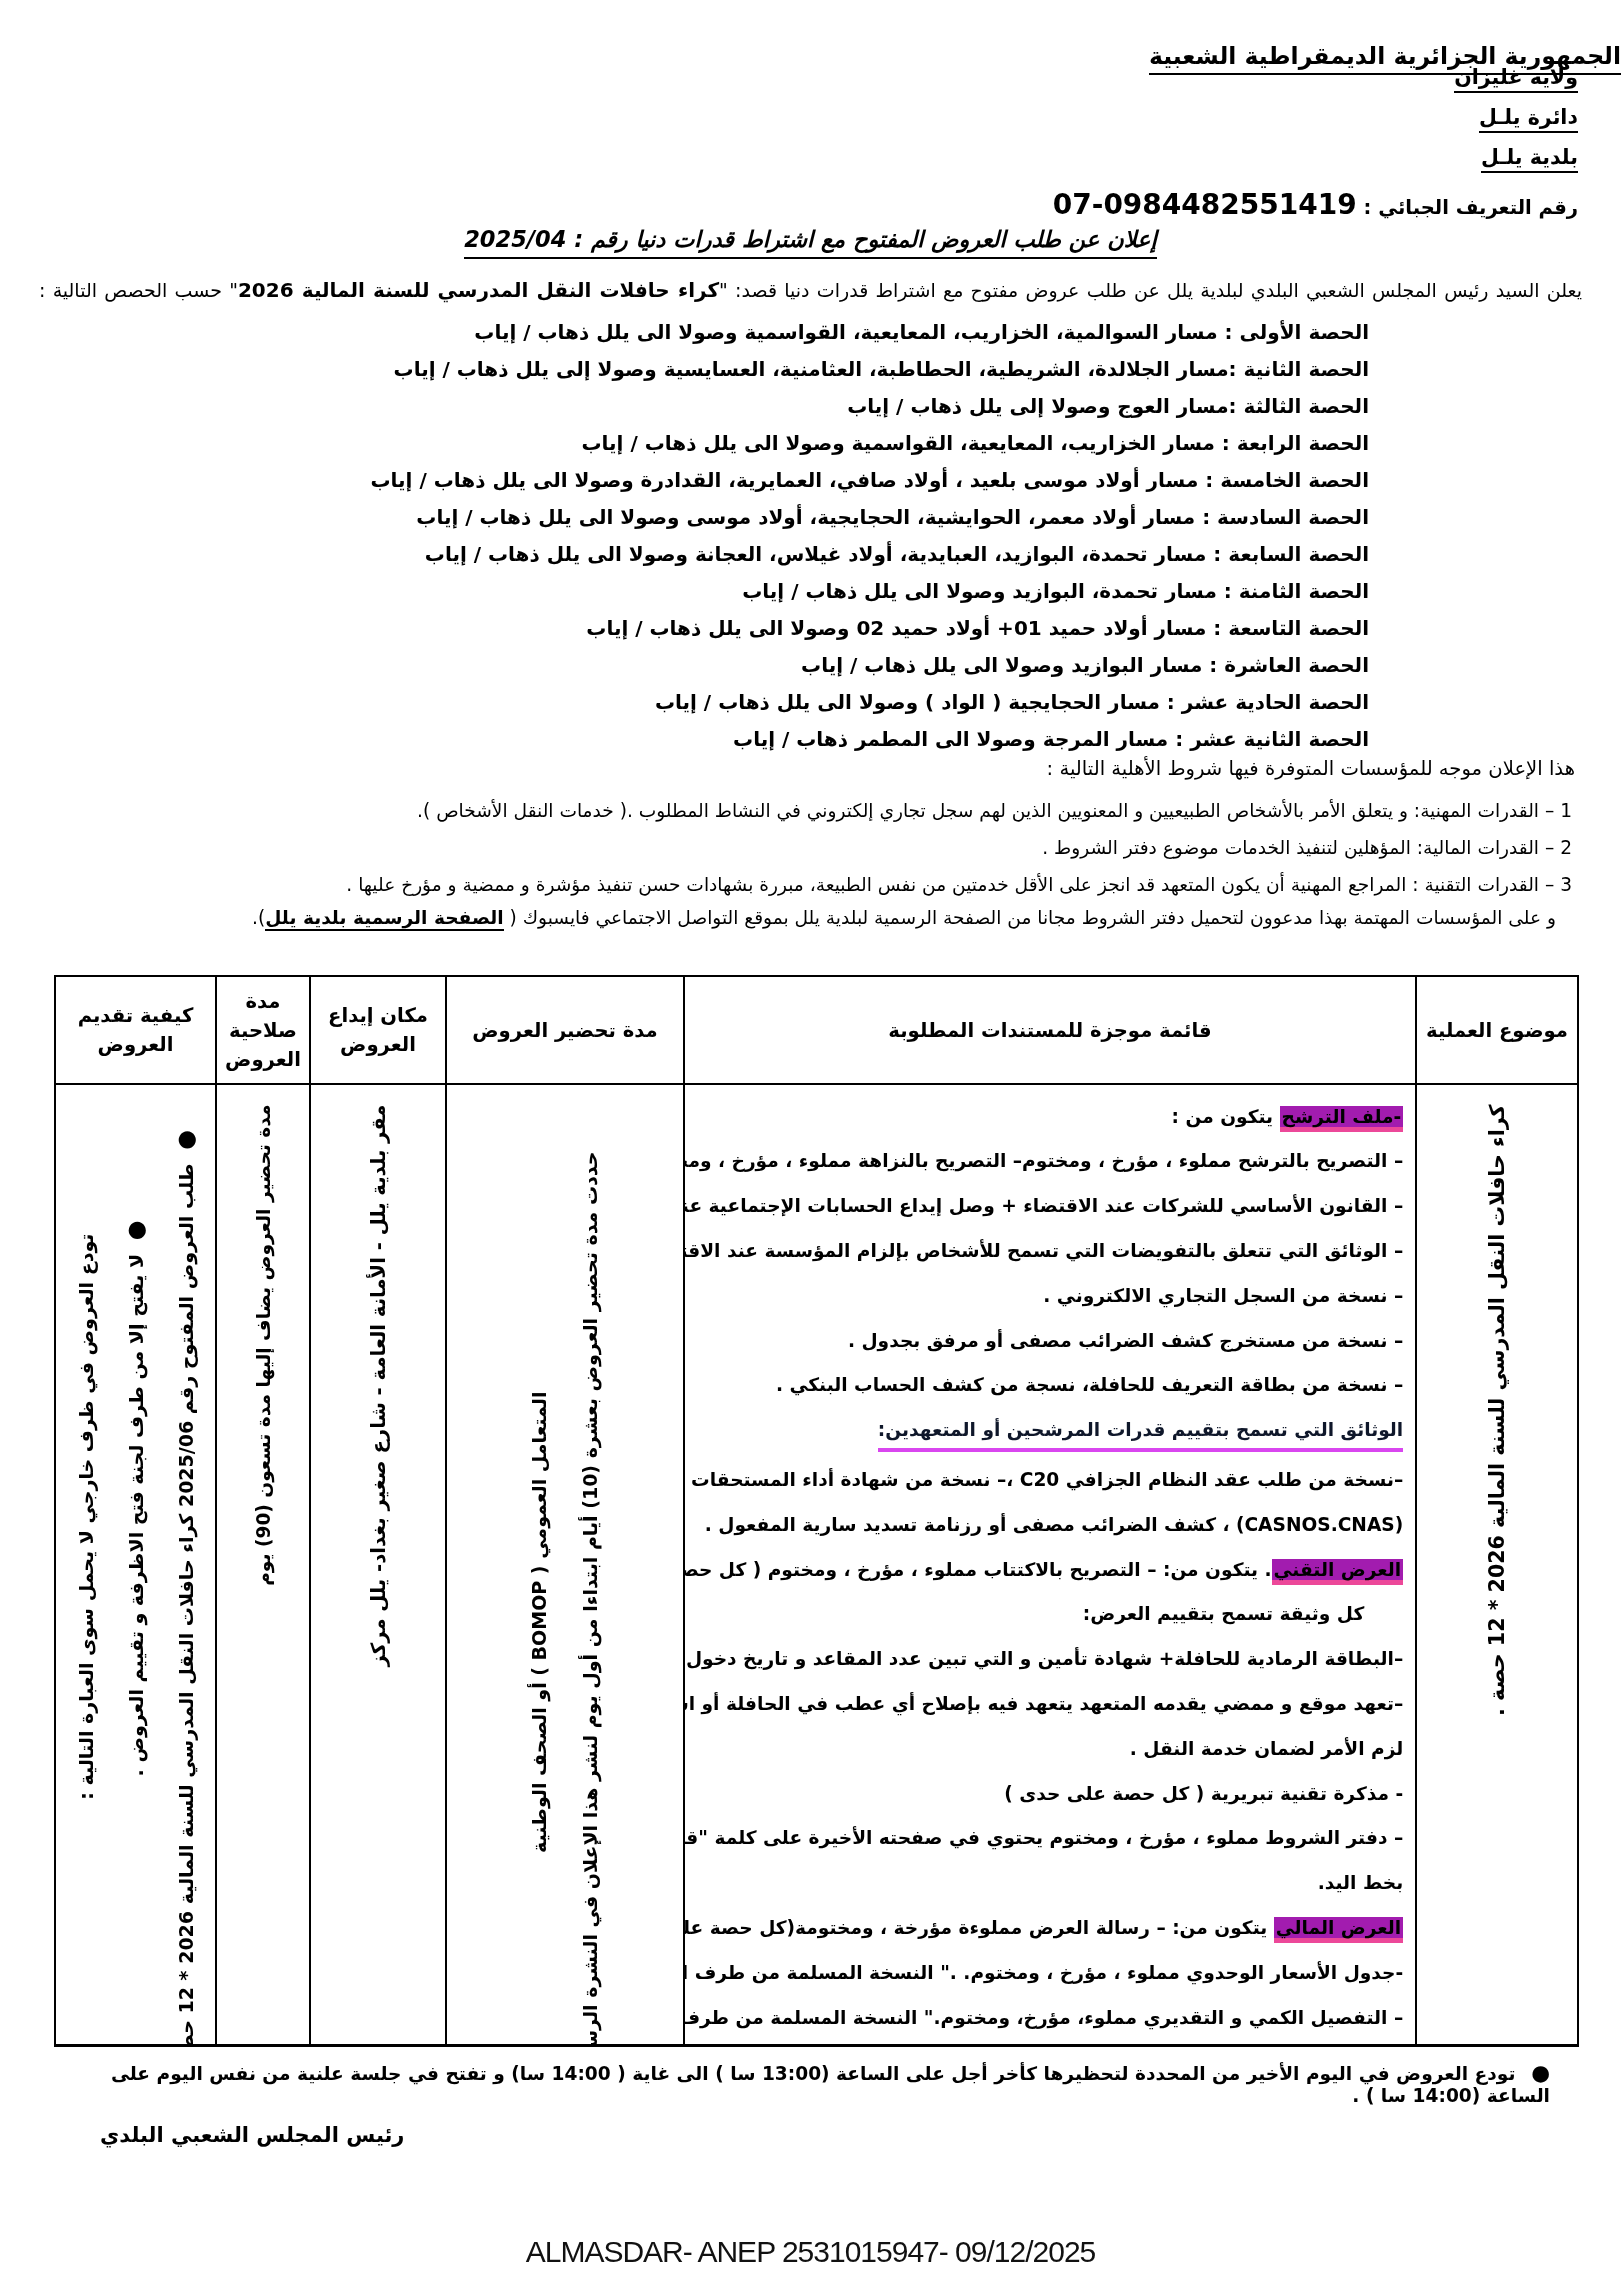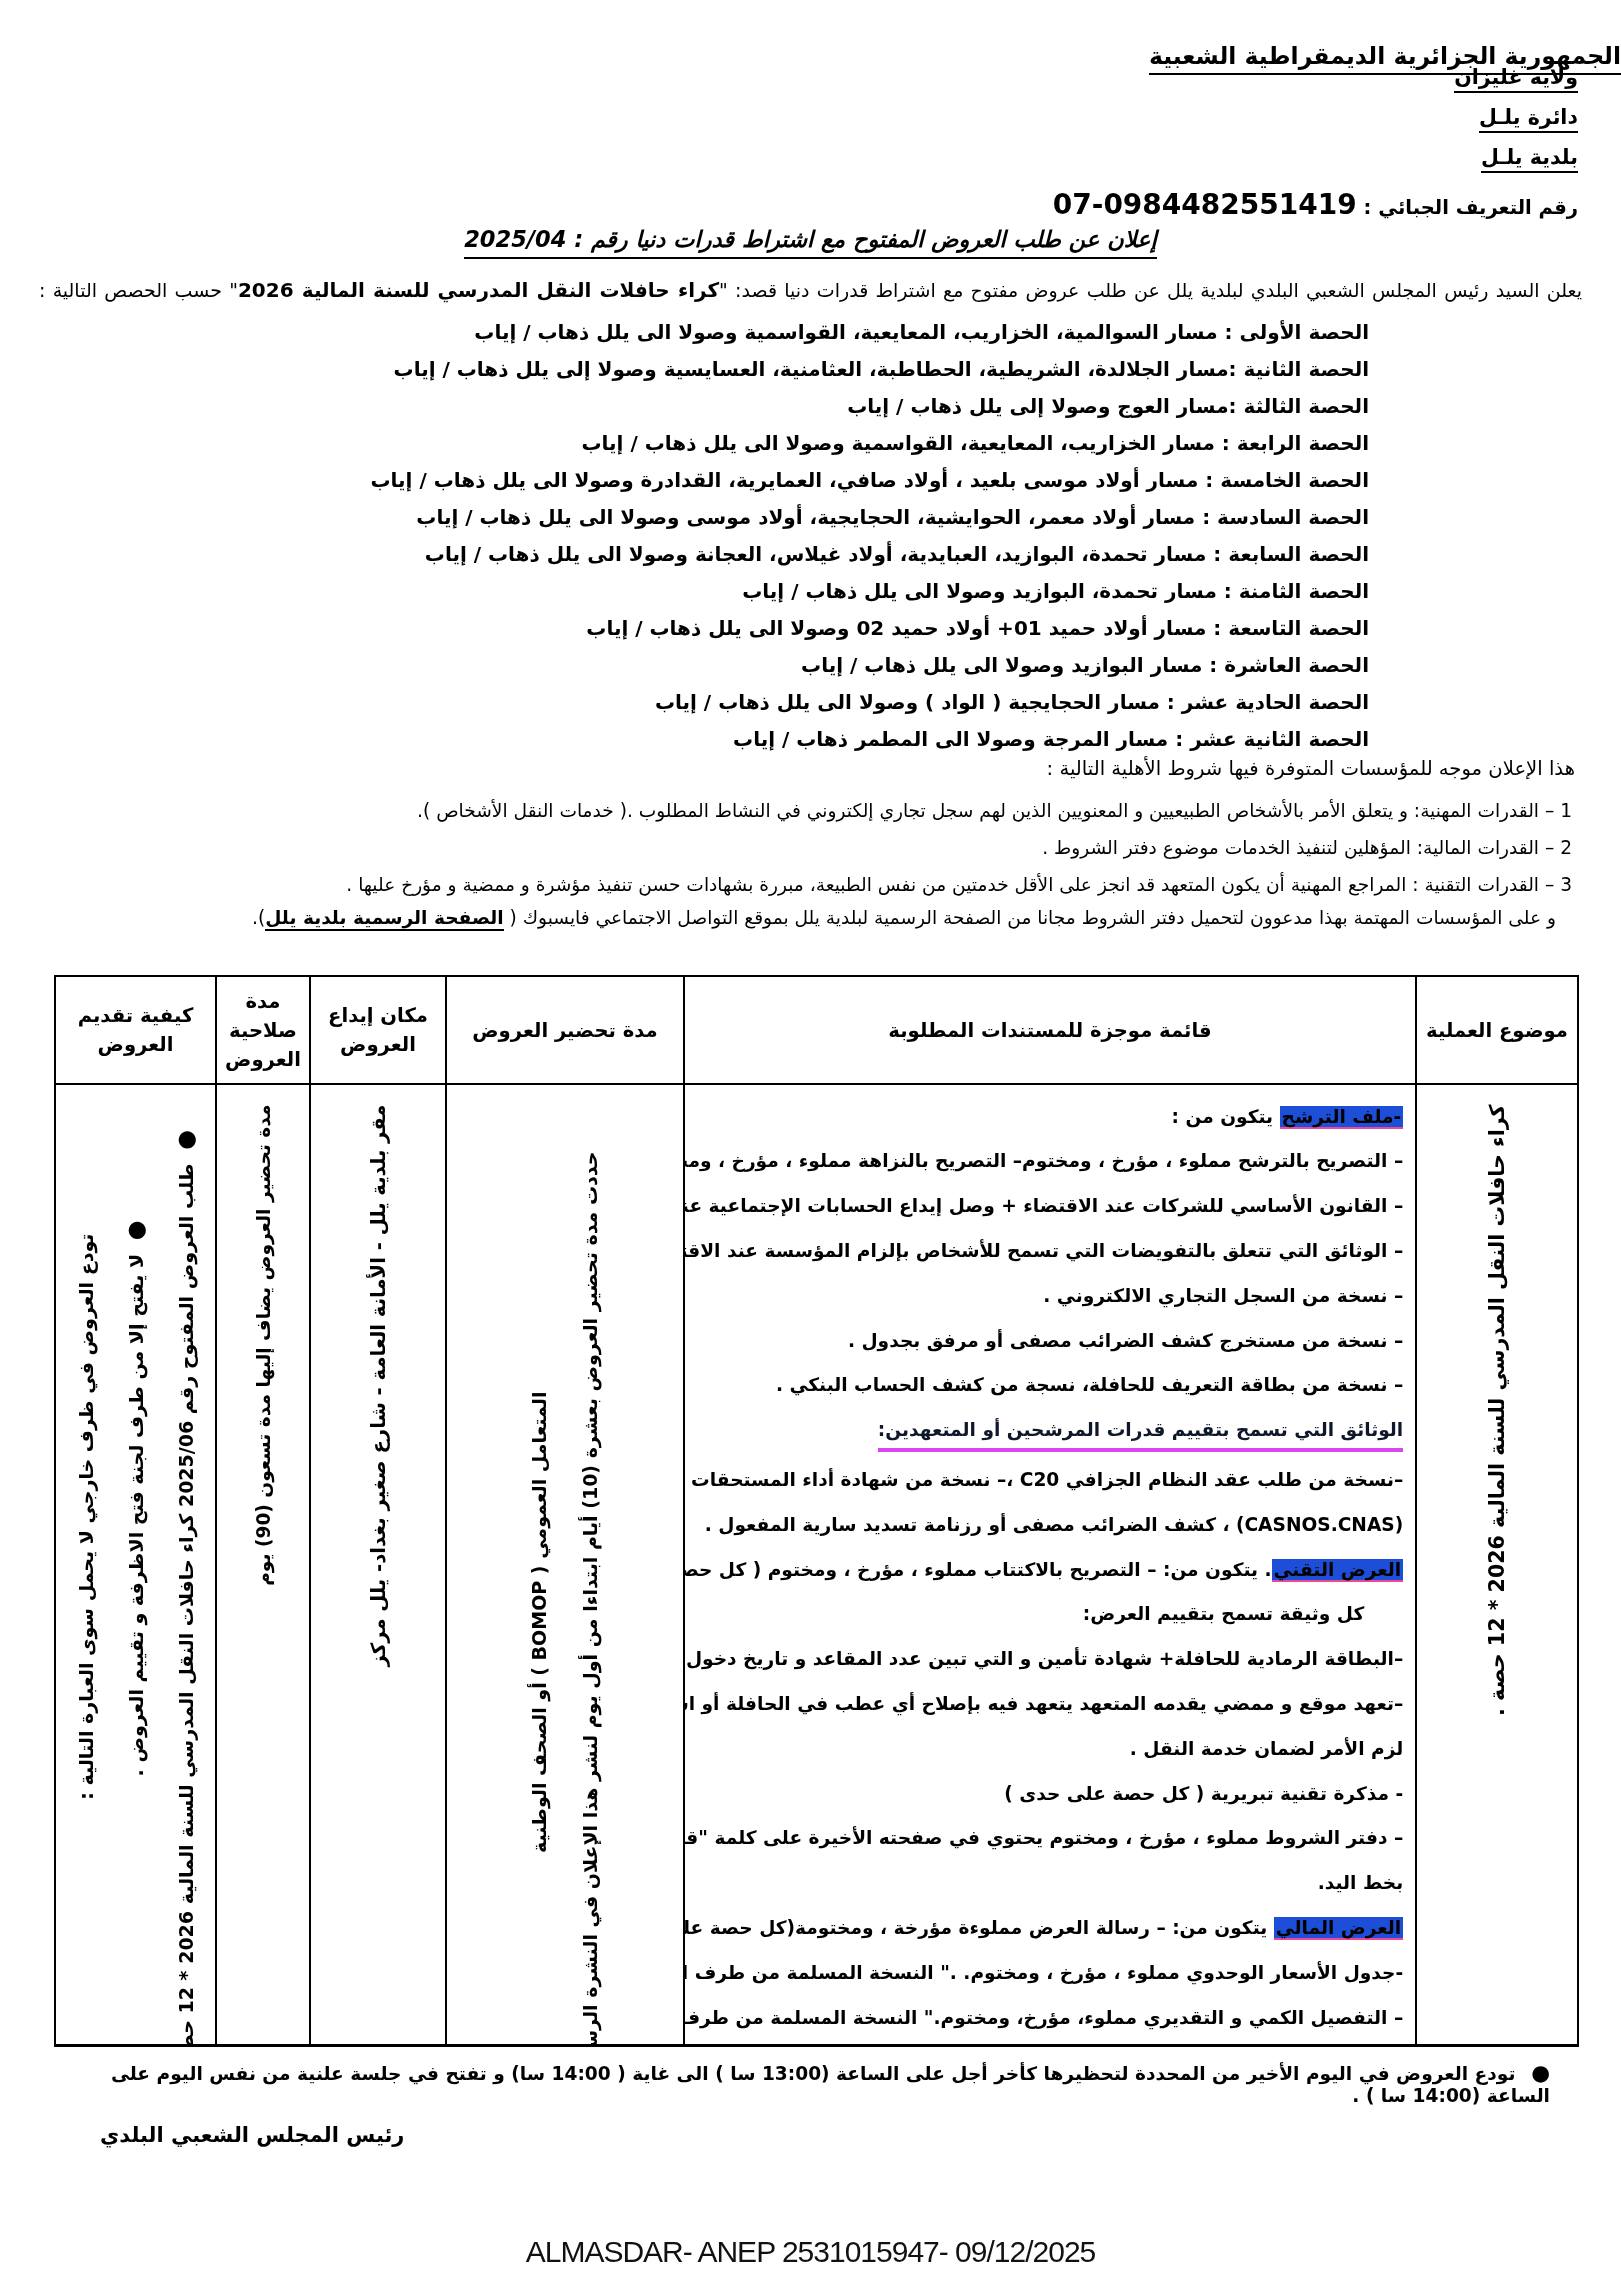--- a/index.html
+++ b/index.html
@@ -61,21 +61,21 @@
   .sub-l3{padding-right:25.5px;}
   .val-ln{font-size:18.6px;font-weight:bold;text-align:center;}
   .dep-ln{font-size:19.6px;font-weight:bold;text-align:center;}
   .prep-ln{font-size:19px;font-weight:bold;line-height:51px;}
   .prep-l2{padding-right:287px;}
   .prep-l1{padding-right:47px;}
   .subj-ln{font-size:20.6px;font-weight:bold;text-align:center;}
   
   .docs{direction:rtl;text-align:right;padding:13.7px 11.8px 0 7.8px;}
   .docs p{margin:0 0 9.8px 0;font-size:18.6px;font-weight:bold;line-height:35px;white-space:nowrap;}
-  .hl{background:#1d4ed8;border-bottom:2px solid #ec4899;padding:0 2px;}
+  .hl{background:#a21caf;border-bottom:5px solid #ec4899;padding:0 2px;}
   .red-head{color:#0f172a;border-bottom:4px solid #d946ef;display:inline-block;padding-bottom:1px;}
   .indent1{padding-right:39px;}
   
   .note{top:2060px;right:71px;left:59px;font-size:18.6px;font-weight:bold;text-align:right;}
   .note .blt{font-size:21.6px;margin-left:15.7px;}
   .sig{top:2123px;left:100px;font-size:21px;font-weight:bold;}
   .anep{top:2235px;left:0;right:0;text-align:center;direction:ltr;
         font-family:"Liberation Sans",sans-serif;font-size:30px;letter-spacing:-1px;color:#111;}
 </style>
 </head>

